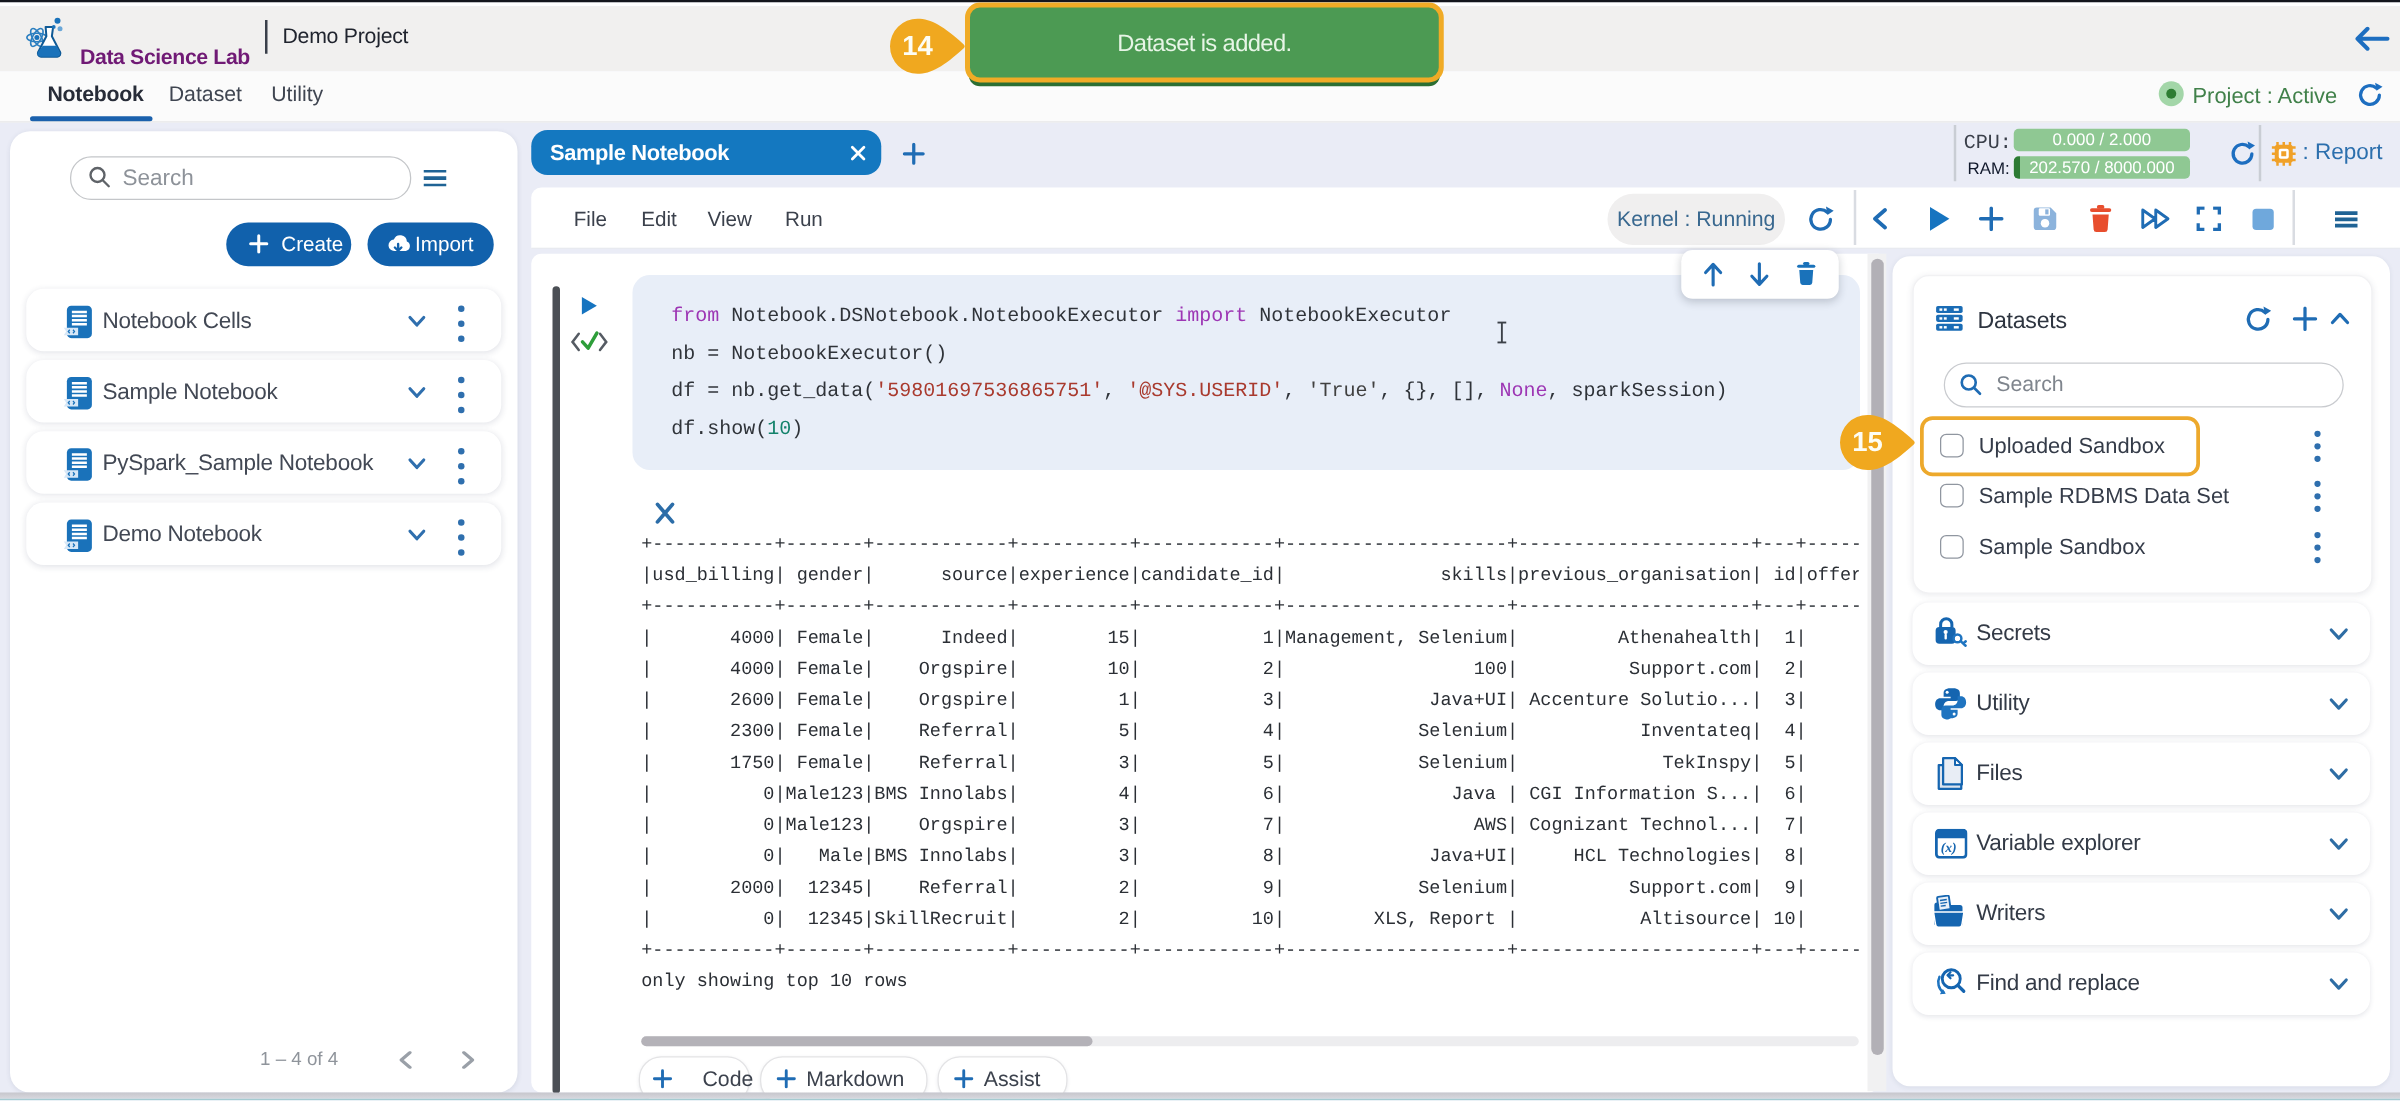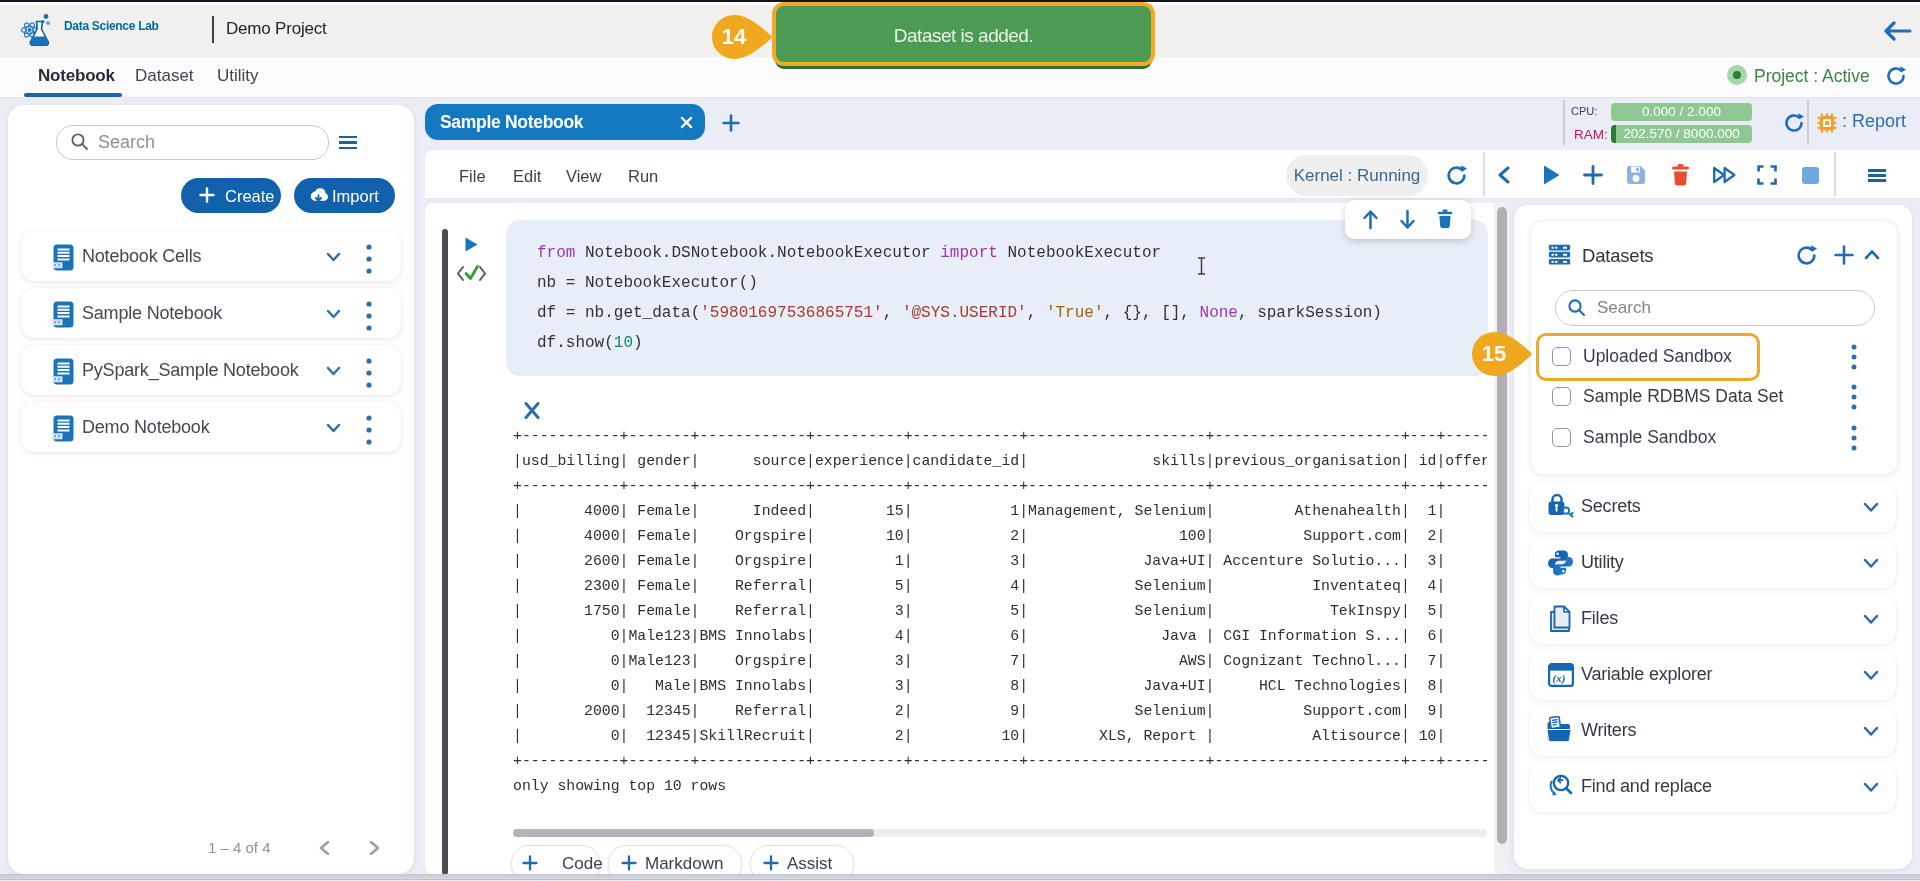--- a/index.html
+++ b/index.html
@@ -47,21 +47,21 @@
     <ellipse cx="10.5" cy="18" rx="8" ry="3.4" transform="rotate(60 10.5 18)"></ellipse>
     <ellipse cx="10.5" cy="18" rx="8" ry="3.4" transform="rotate(120 10.5 18)"></ellipse>
   </g>
   <circle cx="10.5" cy="18" r="2" fill="#1a72ba"></circle>
   <path d="M17.5 9.5 h6 l-1 7.5 6.5 12.5 a2.5 2.5 0 0 1 -2.2 3.8 h-13 a2.5 2.5 0 0 1 -2.2 -3.8 l6.5-12.5 z" fill="#fff" stroke="#0f5a96" stroke-width="1.6" stroke-linejoin="round"></path>
   <path d="M15.2 24.5 h11 l2.6 5 a2.5 2.5 0 0 1 -2.2 3.8 h-13 a2.5 2.5 0 0 1 -2.2 -3.8 z" fill="#1a72ba"></path>
   <circle cx="27" cy="4.5" r="2.4" fill="#1a72ba"></circle>
   <circle cx="24" cy="9.5" r="1.5" fill="#1a72ba"></circle>
   <circle cx="29" cy="11" r="2" fill="#6aa7d8"></circle>
 </svg>
-<div class="abs" style="left:64px;top:19px;font-size:12px;font-weight:bold;letter-spacing:-0.3px;color:#0369a1;">Data Science Lab</div>
+<div class="abs" style="left:64px;top:36px;font-size:17px;font-weight:bold;letter-spacing:-0.3px;color:#701a75;">Data Science Lab</div>
 <div class="abs" style="left:212px;top:16px;width:2px;height:27px;background:#3a3f4a;"></div>
 <div class="abs" style="left:226px;top:19px;font-size:17px;letter-spacing:-0.2px;color:#20242e;">Demo Project</div>
 <svg class="abs" style="left:1883px;top:21px;" width="29" height="20" viewBox="0 0 29 20">
   <path d="M27 10 H3 M11 2 L3 10 l8 8" fill="none" stroke="#1d6ec0" stroke-width="3.2" stroke-linecap="round" stroke-linejoin="round"></path>
 </svg>
 
 <div class="abs" style="left:38px;top:66px;font-size:17px;color:#272c38;font-weight:bold;letter-spacing:-0.2px;">Notebook</div>
 <div class="abs" style="left:135px;top:66px;font-size:17px;color:#3f4551;">Dataset</div>
 <div class="abs" style="left:217px;top:66px;font-size:17px;color:#3f4551;">Utility</div>
 <div class="abs" style="left:24px;top:93px;width:98px;height:4px;background:#1b61ad;border-radius:2px;"></div>
@@ -166,22 +166,22 @@
 <div class="abs" style="left:425px;top:104px;width:280px;height:36px;border-radius:13px;background:#1478c0;"></div>
 <div class="abs" style="left:440px;top:112px;font-size:17.5px;font-weight:bold;color:#fff;letter-spacing:-0.3px;">Sample Notebook</div>
 <svg class="abs" style="left:680px;top:116px;" width="13" height="13" viewBox="0 0 14 14">
     <path d="M2 2l10 10M12 2L2 12" stroke="#fff" stroke-width="2.4" stroke-linecap="round"></path>
   </svg>
 <svg class="abs" style="left:722px;top:114px;" width="18" height="18" viewBox="0 0 18 18">
     <path d="M9 1.5v15M1.5 9h15" stroke="#1f6cb4" stroke-width="2.6" stroke-linecap="round"></path>
   </svg>
 
 <div class="abs" style="left:1563px;top:100px;width:1.5px;height:45px;background:#c9cdd4;"></div>
-<div class="abs" style="left:1571px;top:105px;font-size:11px;color:#3a3f4a;">CPU:</div>
-<div class="abs" style="left:1574px;top:127px;font-size:13.5px;color:#be185d;">RAM:</div>
+<div class="abs" style="left:1571px;top:105px;font-size:16px;color:#3a3f4a;font-family:Liberation Mono, monospace;">CPU:</div>
+<div class="abs" style="left:1574px;top:127px;font-size:13.5px;color:#0f172a;">RAM:</div>
 <div class="abs" style="left:1611px;top:103px;width:141px;height:18px;border-radius:4px;background:#8fc893;color:#fff;font-size:13.5px;text-align:center;line-height:18px;">0.000 / 2.000</div>
 <div class="abs" style="left:1611px;top:125px;width:141px;height:18px;border-radius:4px;background:#8fc893;color:#fff;font-size:13.5px;text-align:center;line-height:18px;overflow:hidden;">202.570 / 8000.000<span class="abs" style="left:0;top:0;width:5px;height:18px;background:#2c7a33;"></span></div>
 <svg class="abs" style="left:1783px;top:112px;" width="22" height="22" viewBox="0 0 22 22">
   <path d="M18.5 11a7.5 7.5 0 1 1-2.4-5.5" fill="none" stroke="#1d6ec0" stroke-width="2.6" stroke-linecap="round"></path>
   <path d="M15.1 1.2 L16.2 7.6 L21 4.4 Z" fill="#1d6ec0"></path>
 </svg>
 <div class="abs" style="left:1807px;top:100px;width:1.5px;height:45px;background:#c9cdd4;"></div>
 <svg class="abs" style="left:1816px;top:112px;" width="22" height="22" viewBox="0 0 22 22">
   <path d="M6 1.5v4M11 1.5v4M16 1.5v4M6 16.5v4M11 16.5v4M16 16.5v4M1.5 6h4M1.5 11h4M1.5 16h4M16.5 6h4M16.5 11h4M16.5 16h4" stroke="#f0a128" stroke-width="2"></path>
   <rect x="3.8" y="3.8" width="14.4" height="14.4" rx="2.2" fill="#f0a128"></rect>
@@ -237,21 +237,21 @@
     <path d="M1.5 1.5 L13.5 8.5 1.5 15.5z" fill="#1674c0"></path>
   </svg>
 <svg class="abs" style="left:456px;top:262px;" width="31" height="23" viewBox="0 0 31 23">
   <path d="M7 5 L2 11.5 7 18" fill="none" stroke="#555b63" stroke-width="2" stroke-linecap="round"></path>
   <path d="M24 5 l5 6.5-5 6.5" fill="none" stroke="#555b63" stroke-width="2" stroke-linecap="round"></path>
   <path d="M10 11.5 l4.5 5 7-12" fill="none" stroke="#2e9e3a" stroke-width="2.8" stroke-linecap="round" stroke-linejoin="round"></path>
 </svg>
 <div class="abs" style="left:506px;top:220px;width:982px;height:156px;background:#e8eef8;border-radius:14px;"></div>
 <pre class="abs mono" style="left:537px;top:238px;margin:0;font-size:16px;line-height:30px;color:#2f3339;"><span style="color:#9d36b4;">from</span> Notebook.DSNotebook.NotebookExecutor <span style="color:#9d36b4;">import</span> NotebookExecutor
 nb = NotebookExecutor()
-df = nb.get_data(<span style="color:#a93a2e;text-align:right;">'59801697536865751'</span>, <span style="color:#a93a2e;">'@SYS.USERID'</span>, <span style="color:#a16207;font-family:Liberation Mono, monospace;">'True'</span>, {}, [], <span style="color:#9d36b4;">None</span>, sparkSession)
+df = nb.get_data(<span style="color:#a93a2e;text-align:right;">'59801697536865751'</span>, <span style="color:#a93a2e;">'@SYS.USERID'</span>, <span style="color:#404040;font-family:Liberation Mono, monospace;">'True'</span>, {}, [], <span style="color:#9d36b4;">None</span>, sparkSession)
 df.show(<span style="color:#12826b;">10</span>)</pre>
 <svg class="abs" style="left:1197px;top:257px;" width="9" height="18" viewBox="0 0 9 18">
   <path d="M1 1h7M1 17h7M4.5 1v16" fill="none" stroke="#3c4148" stroke-width="1.5"></path>
 </svg>
 
 <div class="abs" style="left:1345px;top:200px;width:126px;height:39px;background:#fff;border-radius:9px;box-shadow:0 2px 7px rgba(30,40,60,.22);"></div>
 <svg class="abs" style="left:1362px;top:209px;" width="17" height="21" viewBox="0 0 17 21">
     <path d="M8.5 19V3M2.5 9 L8.5 2.5 14.5 9" fill="none" stroke="#1f6cb4" stroke-width="2.5" stroke-linecap="round" stroke-linejoin="round"></path>
   </svg>
 <svg class="abs" style="left:1399px;top:209px;" width="17" height="21" viewBox="0 0 17 21">

